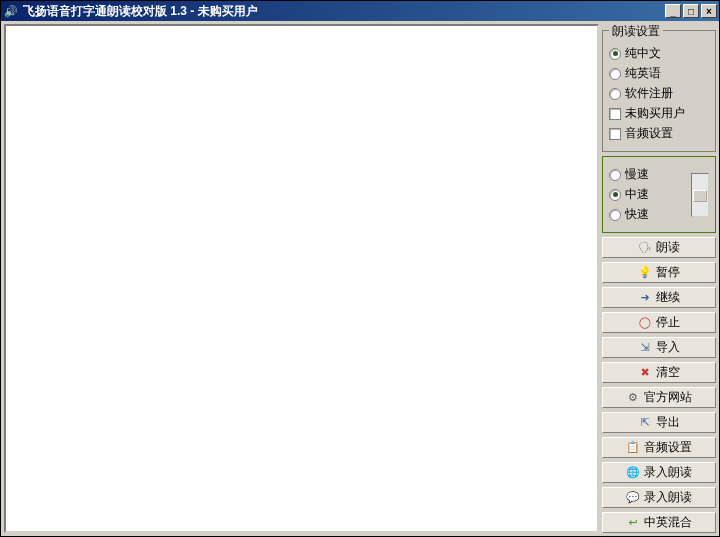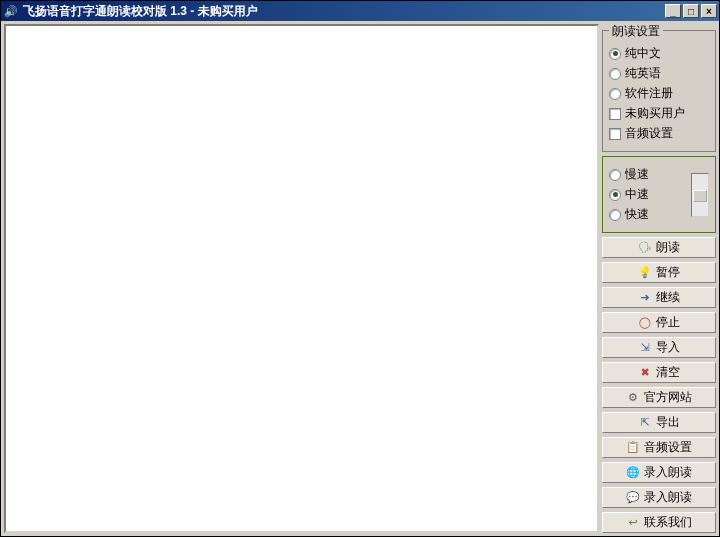--- a/index.html
+++ b/index.html
@@ -291,18 +291,18 @@
       <div class="btn">
         <span class="icon icon-web">🌐</span>
         <span>录入朗读</span>
       </div>
       <div class="btn">
         <span class="icon icon-contact">💬</span>
         <span>录入朗读</span>
       </div>
       <div class="btn">
         <span class="icon icon-exit">↩</span>
-        <span>联系我们</span>
+        <span>中英混合</span>
       </div>
 
     </div>
   </div>
 </div>
 
 </body></html>

